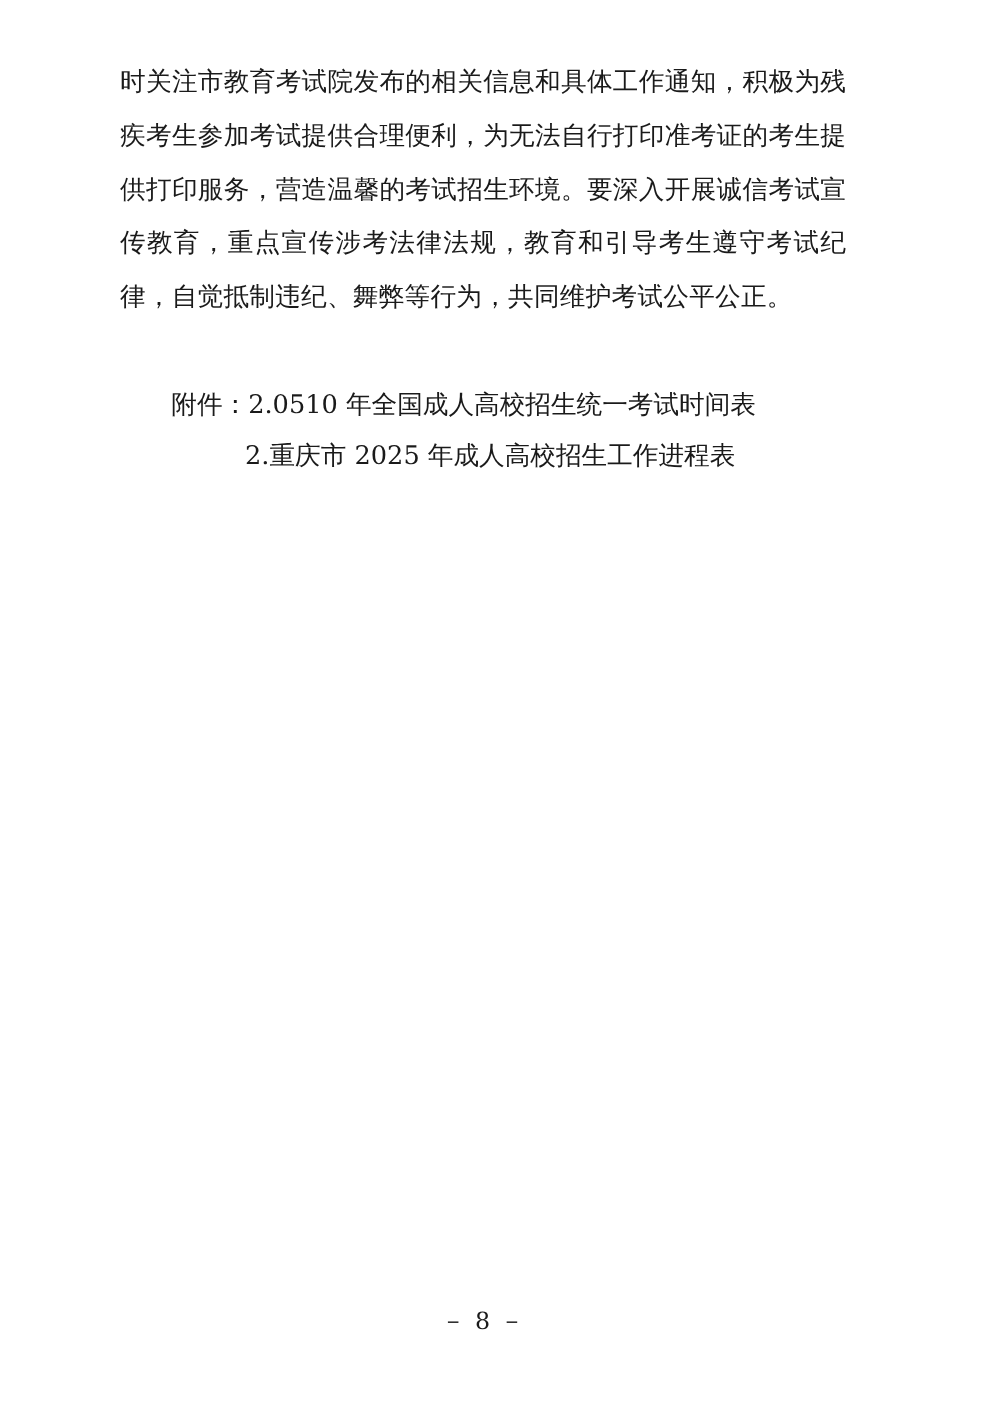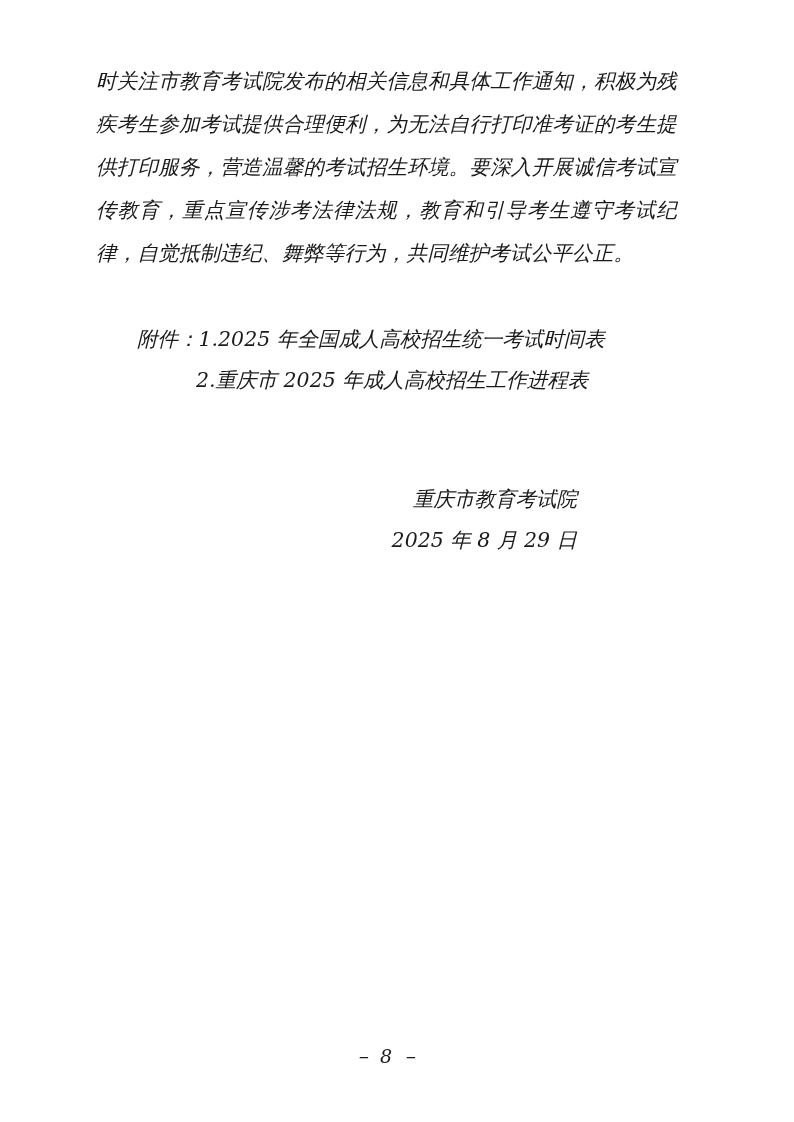--- a/index.html
+++ b/index.html
@@ -15,22 +15,21 @@
     position: relative;
     overflow: hidden;
   }
   .page {
     position: absolute;
     left: 0;
     top: 0;
     width: 773px;
     height: 1122px;
     box-sizing: border-box;
-    padding: 60px 96px 60px 96px;
-    font-style: italic;
+    padding: 44px 96px 60px 96px;
   }
   .body-text {
     font-size: 20.5px;
     line-height: 43px;
     text-align: justify;
     text-justify: inter-ideograph;
     letter-spacing: 0.2px;
     margin: 0;
   }
   .body-text p {
@@ -75,23 +74,19 @@
 </head>
 <body>
 
 <div class="page">
 
   <div class="body-text">
     <p>时关注市教育考试院发布的相关信息和具体工作通知，积极为残疾考生参加考试提供合理便利，为无法自行打印准考证的考生提供打印服务，营造温馨的考试招生环境。要深入开展诚信考试宣传教育，重点宣传涉考法律法规，教育和引导考生遵守考试纪律，自觉抵制违纪、舞弊等行为，共同维护考试公平公正。</p>
   </div>
 
   <div class="attachments">
-    <div class="attach-line attach-first"><span>附件：</span><span>1.2025 年全国成人高校招生统一考试时间表</span></div>
+    <div class="attach-line attach-first"><span>附件：</span><span>2.0510 年全国成人高校招生统一考试时间表</span></div>
     <div class="attach-line attach-rest"><span>2.重庆市 2025 年成人高校招生工作进程表</span></div>
   </div>
 
-  <div class="signature">
-    <div>重庆市教育考试院</div>
-    <div>2025 年 8 月 29 日</div>
-  </div>
 
   <div class="page-number">－ 8 －</div>
 </div>
 
 </body></html>

